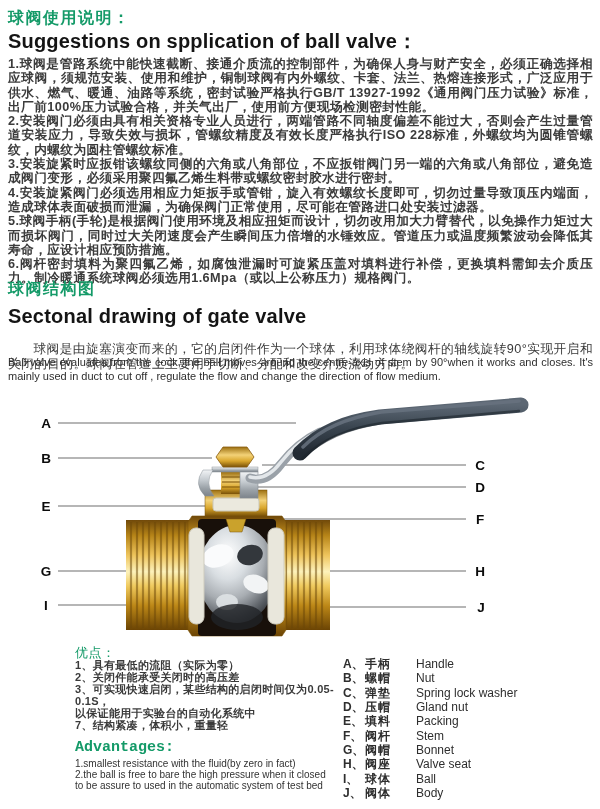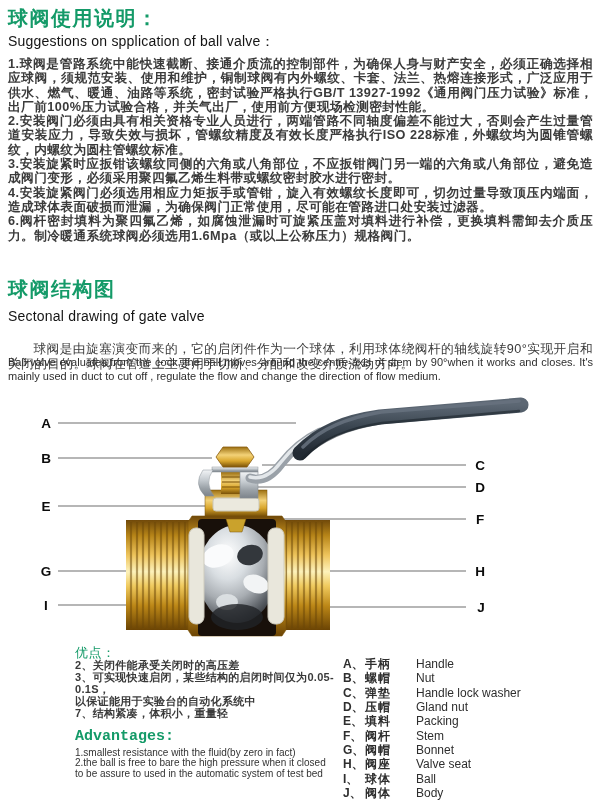--- a/index.html
+++ b/index.html
@@ -1,20 +1,20 @@
 <!DOCTYPE html>
 <html><head>
 <meta charset="utf-8">
 <style>
   html,body{margin:0;padding:0;background:#fff;}
   .page{position:relative;width:600px;height:809px;background:#ffffff;overflow:hidden;
         font-family:"Liberation Sans","DejaVu Sans",sans-serif;}
   .abs{position:absolute;}
-  .title-cn{font-size:20px;font-weight:bold;color:#149a68;letter-spacing:1.5px;line-height:26px;}
-  .title-en{font-size:14px;font-weight:400;color:#141414;line-height:20px;letter-spacing:0.2px;}
+  .title-cn{font-size:16px;font-weight:bold;color:#149a68;letter-spacing:1.5px;line-height:26px;}
+  .title-en{font-size:20px;font-weight:700;color:#141414;line-height:20px;letter-spacing:0.2px;}
   .paras{top:57px;left:8px;width:585px;}
   .paras p{margin:0;font-size:12.7px;line-height:14.3px;color:#3b3b3b;text-align:justify;
            word-break:break-all;letter-spacing:0.4px;font-weight:700;}
   .desc-cn{top:342px;left:8px;width:585px;font-size:12.7px;line-height:14.6px;color:#3a3a3a;
            text-indent:2em;text-align:justify;word-break:break-all;letter-spacing:0.4px;font-weight:500;}
   .desc-en{top:356px;left:8px;width:585px;font-size:11px;line-height:13.6px;color:#2e2e2e;text-align:justify;}
   .diagram{top:390px;left:0px;width:600px;height:272px;}
   .adv{top:645px;left:75px;width:272px;}
   .adv-title-cn{font-size:13px;font-weight:normal;color:#149a68;line-height:15px;letter-spacing:0.5px;}
   .adv-cn p{margin:0;font-size:11px;line-height:11.9px;color:#3a3a3a;font-weight:600;letter-spacing:0.3px;}
@@ -35,20 +35,21 @@
 <div class="page">
 
   <div class="abs title-cn" style="top:5px;left:8px;">球阀使用说明：</div>
   <div class="abs title-en" style="top:31px;left:8px;">Suggestions on spplication of ball valve：</div>
 
   <div class="abs paras">
     <p>1.球阀是管路系统中能快速截断、接通介质流的控制部件，为确保人身与财产安全，必须正确选择相应球阀，须规范安装、使用和维护，铜制球阀有内外螺纹、卡套、法兰、热熔连接形式，广泛应用于供水、燃气、暖通、油路等系统，密封试验严格执行GB/T 13927-1992《通用阀门压力试验》标准，出厂前100%压力试验合格，并关气出厂，使用前方便现场检测密封性能。</p>
     <p>2.安装阀门必须由具有相关资格专业人员进行，两端管路不同轴度偏差不能过大，否则会产生过量管道安装应力，导致失效与损坏，管螺纹精度及有效长度严格执行ISO 228标准，外螺纹均为圆锥管螺纹，内螺纹为圆柱管螺纹标准。</p>
     <p>3.安装旋紧时应扳钳该螺纹同侧的六角或八角部位，不应扳钳阀门另一端的六角或八角部位，避免造成阀门变形，必须采用聚四氟乙烯生料带或螺纹密封胶水进行密封。</p>
     <p>4.安装旋紧阀门必须选用相应力矩扳手或管钳，旋入有效螺纹长度即可，切勿过量导致顶压内端面，造成球体表面破损而泄漏，为确保阀门正常使用，尽可能在管路进口处安装过滤器。</p>
+    <p>5.球阀手柄(手轮)是根据阀门使用环境及相应扭矩而设计，切勿改用加大力臂替代，以免操作力矩过大而损坏阀门，同时过大关闭速度会产生瞬间压力倍增的水锤效应。管道压力或温度频繁波动会降低其寿命，应设计相应预防措施。</p>
     <p>6.阀杆密封填料为聚四氟乙烯，如腐蚀泄漏时可旋紧压盖对填料进行补偿，更换填料需卸去介质压力。制冷暖通系统球阀必须选用1.6Mpa（或以上公称压力）规格阀门。</p>
   </div>
 
   <div class="abs title-cn" style="top:276px;left:8px;">球阀结构图</div>
   <div class="abs title-en" style="top:306px;left:8px;">Sectonal drawing of gate valve</div>
   <div class="abs desc-cn">球阀是由旋塞演变而来的，它的启闭件作为一个球体，利用球体绕阀杆的轴线旋转90°实现开启和关闭的目的。球阀在管道上主要用于切断、分配和改变介质流动方向。</div>
   <div class="abs desc-en">Ball valve evaluates from the cock, the ball moves around the centre-axis of stem by 90°when it works and closes. It's mainly used in duct to cut off , regulate the flow and change the direction of flow medium.</div>
 
   <svg class="abs diagram" viewBox="0 0 600 272">
     <defs>
@@ -193,20 +194,21 @@
       <text class="callout" x="480" y="102">D</text>
       <text class="callout" x="480" y="134">F</text>
       <text class="callout" x="480" y="186">H</text>
       <text class="callout" x="481" y="222">J</text>
     </g>
   </svg>
 
   <div class="abs adv">
     <div class="adv-title-cn">优点：</div>
     <div class="adv-cn">
+      <p>1、具有最低的流阻（实际为零）</p>
       <p>2、关闭件能承受关闭时的高压差</p>
       <p>3、可实现快速启闭，某些结构的启闭时间仅为0.05-0.1S，</p>
       <p>以保证能用于实验台的自动化系统中</p>
       <p>7、结构紧凑，体积小，重量轻</p>
     </div>
     <div class="adv-title-en">Advantages:</div>
     <div class="adv-en">
       <p>1.smallest resistance with the fluid(by zero in fact)</p>
       <p>2.the ball is free to bare the high pressure when it closed</p>
       <p>to be assure to used in the automatic system of test bed</p>
@@ -221,21 +223,21 @@
       <span class="part-en">Handle</span>
     </div>
     <div class="part-row">
       <span class="part-key">B、</span>
       <span class="part-cn">螺帽</span>
       <span class="part-en">Nut</span>
     </div>
     <div class="part-row">
       <span class="part-key">C、</span>
       <span class="part-cn">弹垫</span>
-      <span class="part-en">Handle lock washer</span>
+      <span class="part-en">Spring lock washer</span>
     </div>
     <div class="part-row">
       <span class="part-key">D、</span>
       <span class="part-cn">压帽</span>
       <span class="part-en">Gland nut</span>
     </div>
     <div class="part-row">
       <span class="part-key">E、</span>
       <span class="part-cn">填料</span>
       <span class="part-en">Packing</span>

